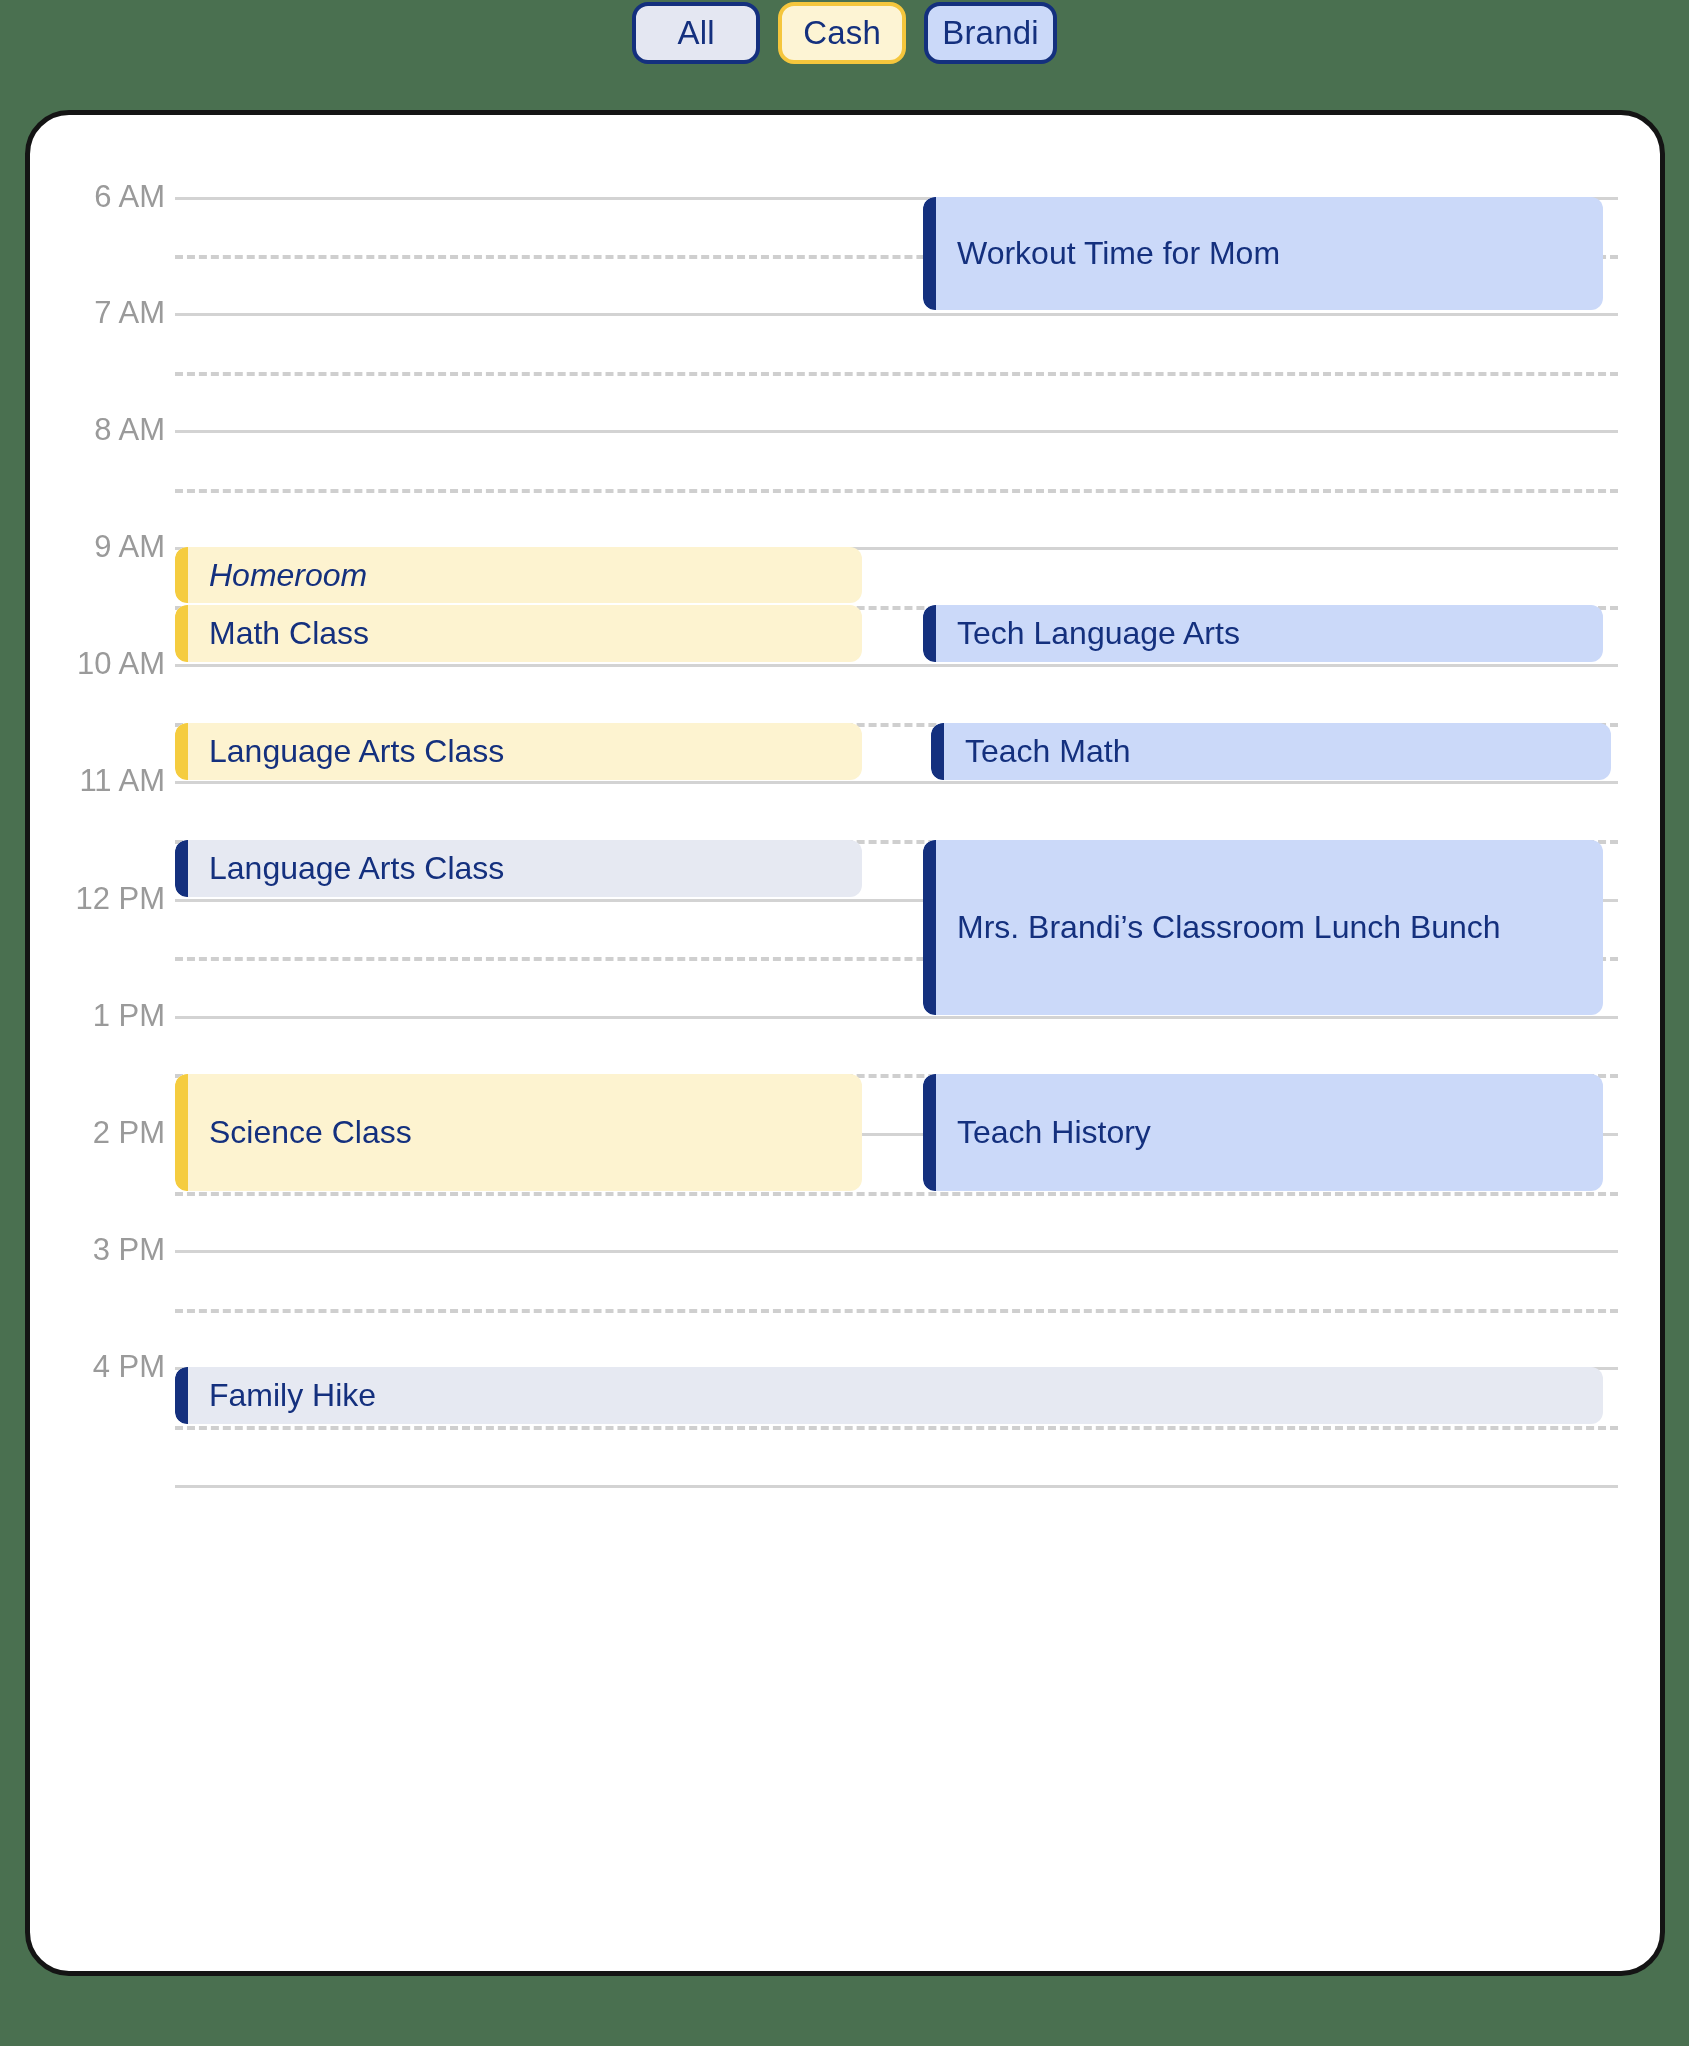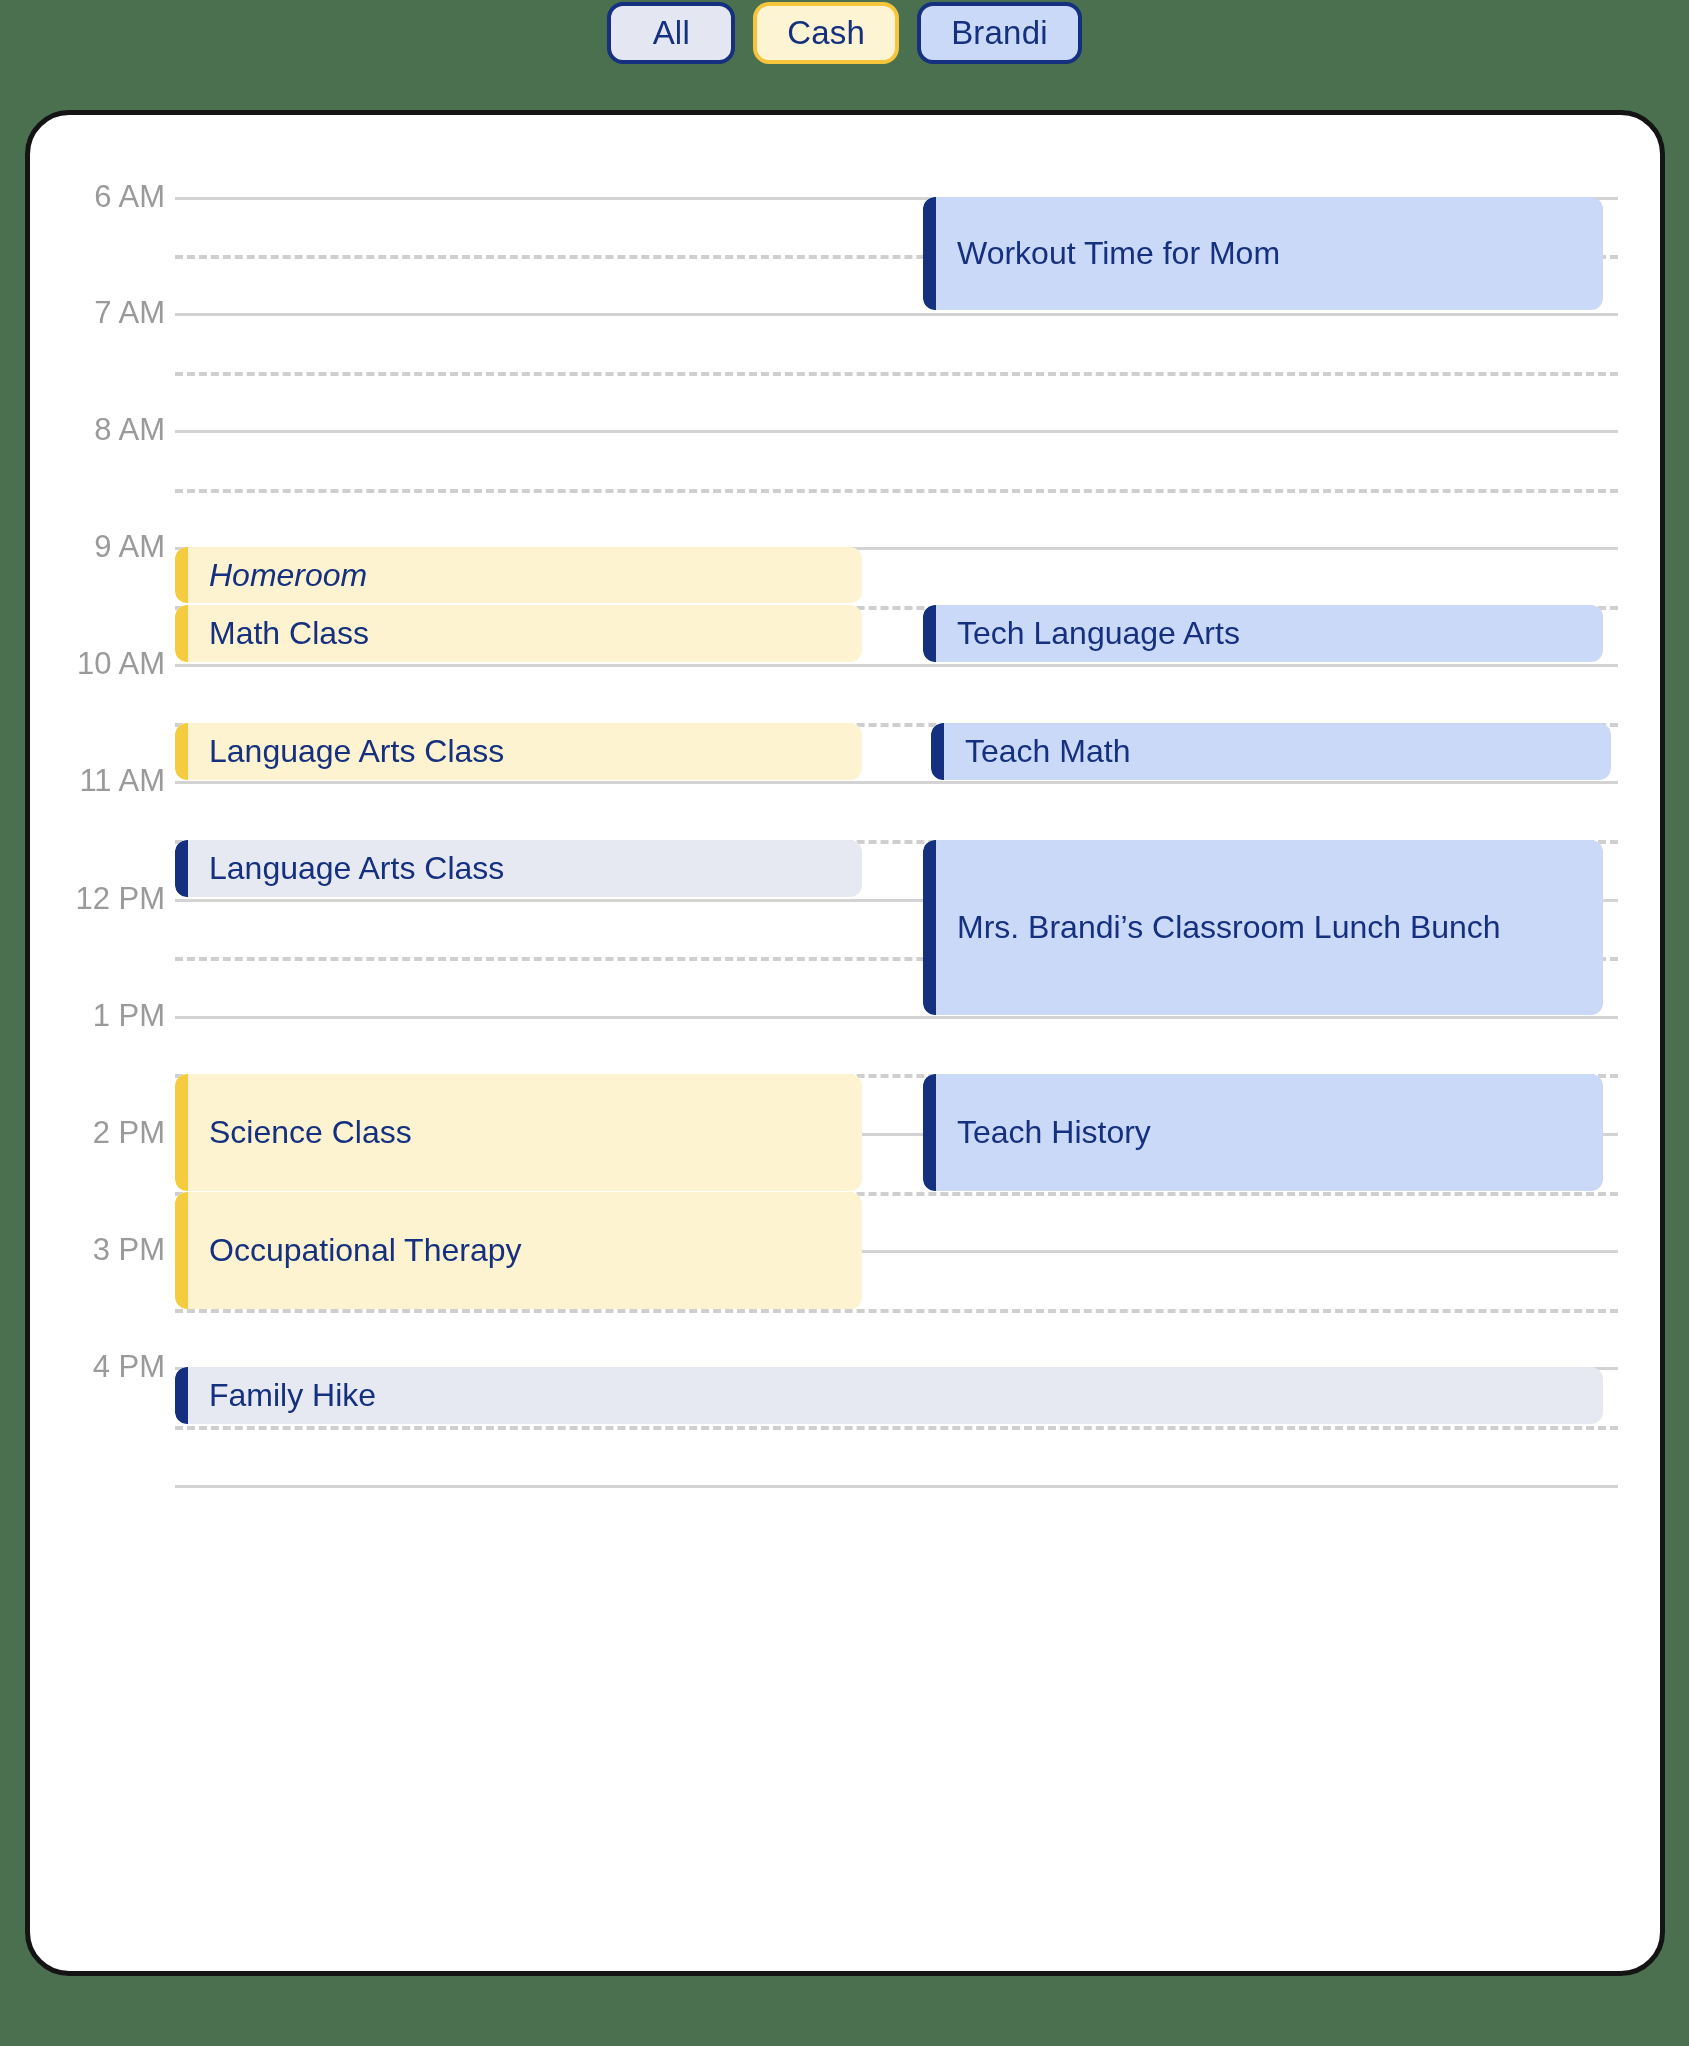--- a/index.html
+++ b/index.html
@@ -16,21 +16,21 @@
     left: 0; top: 0;
     width: 1689px; height: 66px;
     display: flex;
     justify-content: center;
     align-items: center;
     gap: 18px;
   }
   .pill {
     height: 62px;
     min-width: 128px;
-    padding: 0 30px;
+    padding: 0 14px;
     border-radius: 16px;
     display: flex;
     align-items: center;
     justify-content: center;
     font-size: 33px;
     color: #14307E;
     letter-spacing: .2px;
     white-space: nowrap;
   }
   .pill-all    { background:#E4E7F2; border:4px solid #14307E; }
@@ -192,22 +192,18 @@
         <div class="title">Mrs. Brandi’s Classroom Lunch Bunch</div>
       </div>
       <div class="event ev-yellow" style="left: 145px; top: 959px; width: 687px; height: 117px;">
         <div class="accent"></div>
         <div class="title">Science Class</div>
       </div>
       <div class="event ev-blue" style="left: 893px; top: 959px; width: 680px; height: 117px;">
         <div class="accent"></div>
         <div class="title">Teach History</div>
       </div>
-      <div class="event ev-yellow" style="left: 145px; top: 1077px; width: 687px; height: 117px;">
-        <div class="accent"></div>
-        <div class="title">Occupational Therapy</div>
-      </div>
       <div class="event ev-gray" style="left: 145px; top: 1252px; width: 1428px; height: 57px;">
         <div class="accent"></div>
         <div class="title">Family Hike</div>
       </div>
     </div>
 </div>
 
 </body></html>

